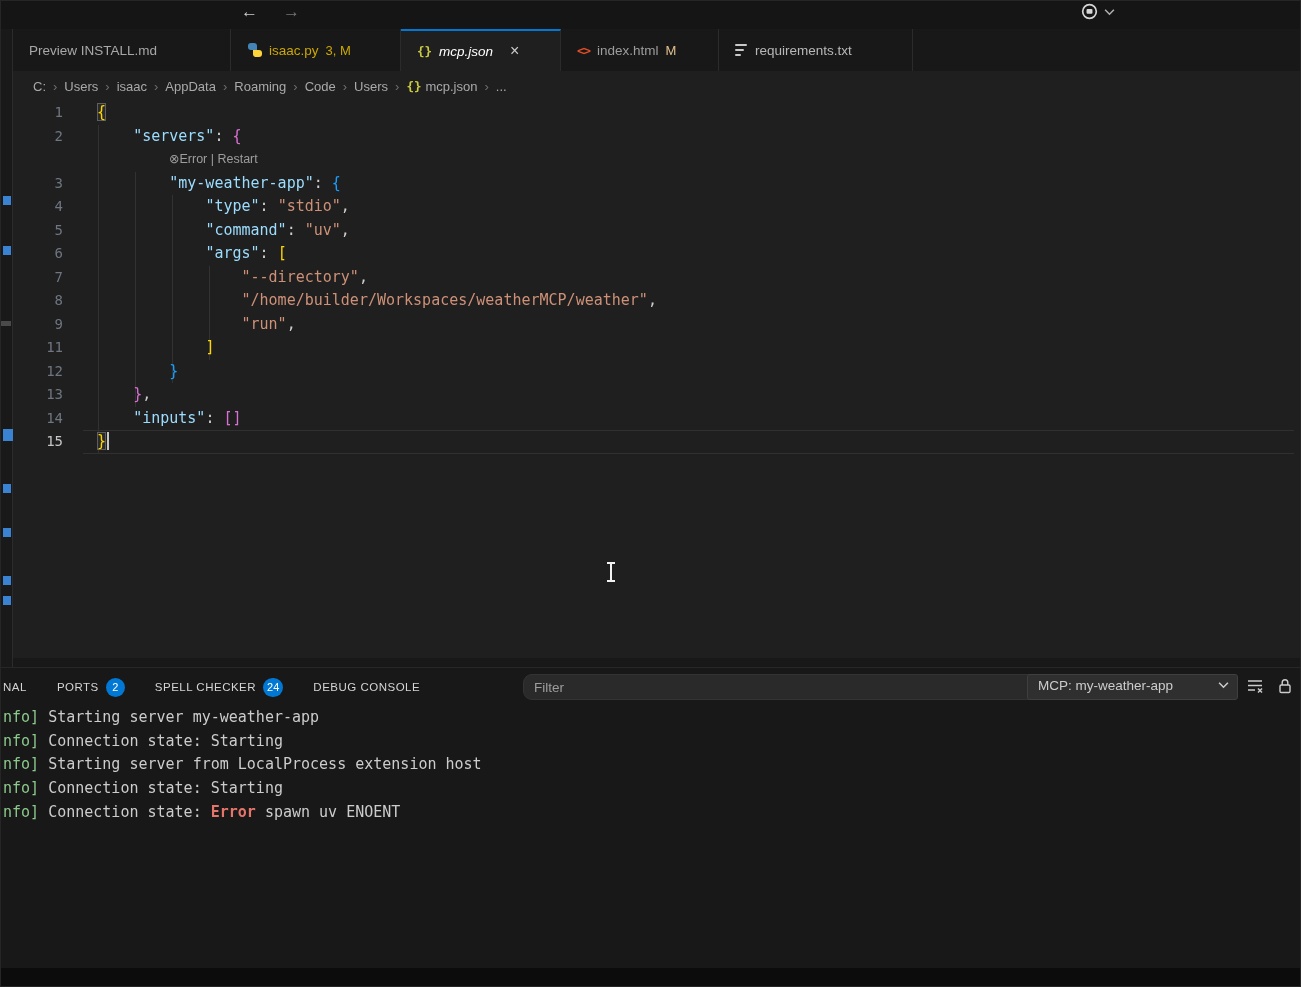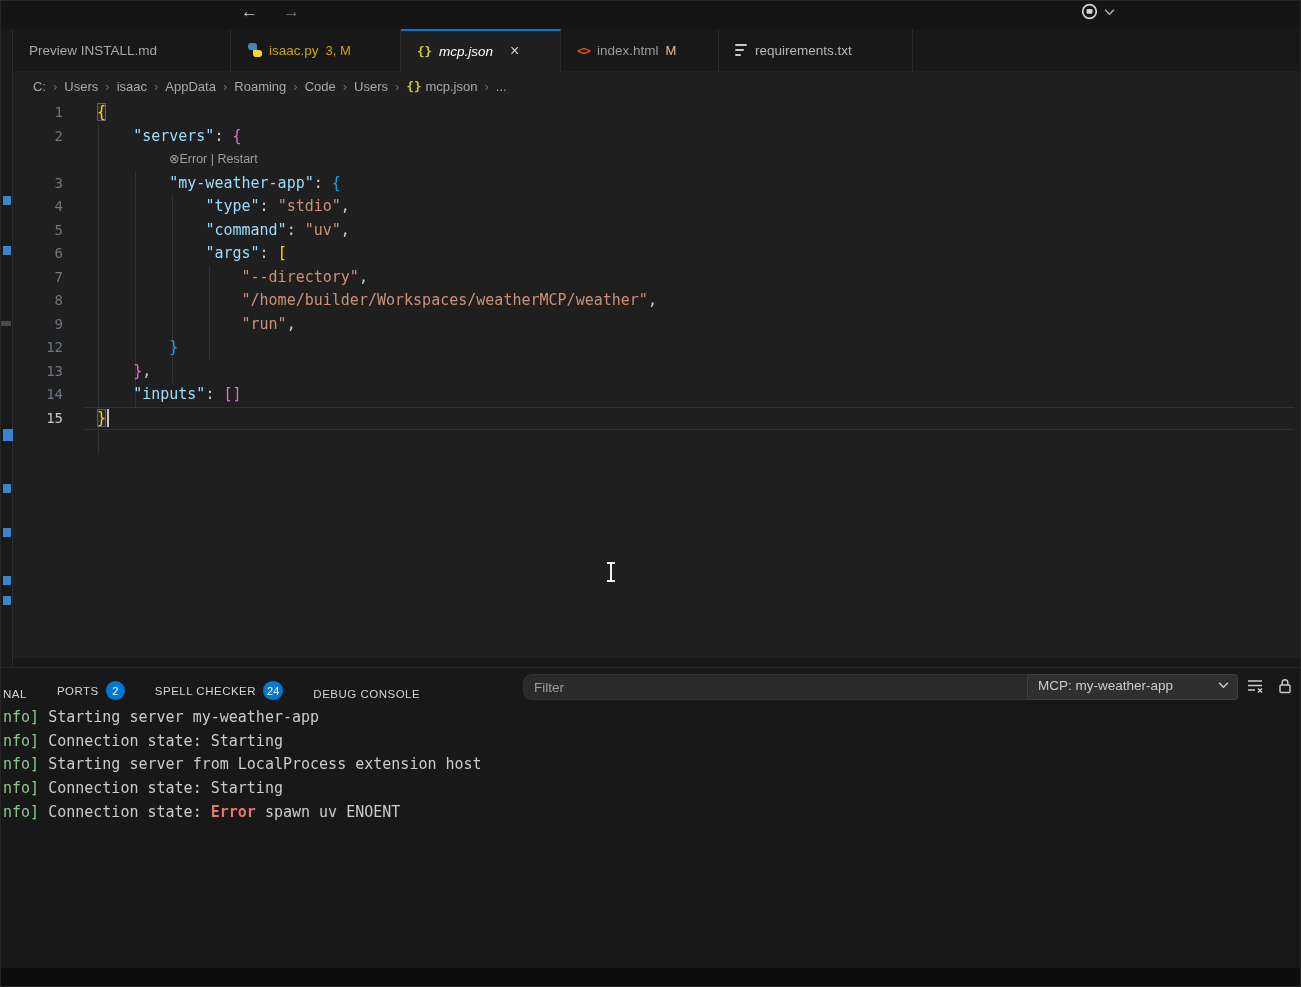--- a/index.html
+++ b/index.html
@@ -59,21 +59,21 @@
   .ibeam::before,.ibeam::after{content:"";position:absolute;left:2px;width:8px;height:2px;background:#f2f2f2}
   .ibeam::before{top:0}.ibeam::after{bottom:0}
 
   
   .left-strip{position:absolute;left:0;top:28px;width:12px;height:638px;background:#191919;border-right:1px solid #2b2b2b}
   .dot{position:absolute;left:2px;width:8px;height:9px;background:var(--dot)}
   .tick{position:absolute;left:0;top:292px;width:10px;height:5px;background:#4a4a4a}
 
   
   .panel{position:absolute;left:0;top:666px;width:1301px;height:301px;background:var(--shell-bg);border-top:1px solid #272727}
-  .panel-tabs{position:absolute;left:0;top:6px;height:26px;display:flex;align-items:flex-end}
+  .panel-tabs{position:absolute;left:0;top:6px;height:26px;display:flex;align-items:center}
   .panel-tab{display:flex;align-items:center;gap:7px;font-size:11.5px;letter-spacing:.5px;color:#d4d4d4;margin-right:30px;cursor:default;white-space:nowrap}
   .panel-tab:first-child{margin-left:2px}
   .pbadge{min-width:19px;height:19px;border-radius:10px;background:var(--badge);color:#fff;font-size:11px;display:flex;align-items:center;justify-content:center;padding:0 4px;letter-spacing:0}
   .filterbox{position:absolute;left:522px;top:6px;width:575px;height:26px;background:#2a2a2a;border:1px solid #333333;border-radius:9px;display:flex;align-items:center}
   .filterbox input{flex:1;background:transparent;border:none;outline:none;color:#cccccc;font-size:13.5px;padding:0 10px;font-family:"Liberation Sans",sans-serif}
   .filterbox input::placeholder{color:#9d9d9d}
   .funnel{margin-right:8px;flex:none}
   .channel-select{position:absolute;left:1026px;top:6px;width:211px;height:26px;background:#2f2f2f;border:1px solid #3f3f3f;border-radius:3px;display:flex;align-items:center;justify-content:space-between;padding:0 8px 4px 10px;color:#cccccc;font-size:13.5px;cursor:default}
   .picon{position:absolute;top:11px;color:#cccccc}
   .output{position:absolute;left:2px;top:38px;font-family:"DejaVu Sans Mono","Liberation Mono",monospace;font-size:15px;color:#cccccc}
@@ -160,20 +160,21 @@
         <div class="code-row"><span class="gutter">1</span><span class="code"><span class="tok-b1 bm">{</span></span></div>
         <div class="code-row"><span class="gutter">2</span><span class="code">    <span class="tok-key">"servers"</span><span class="tok-pun">: </span><span class="tok-b2">{</span></span></div>
         <div class="code-row"><span class="gutter"></span><span class="code codelens" style="padding-left: 72px; text-align: right;"><span>⊗</span><a>Error</a><span> | </span><a>Restart</a></span></div>
         <div class="code-row"><span class="gutter">3</span><span class="code">        <span class="tok-key">"my-weather-app"</span><span class="tok-pun">: </span><span class="tok-b3">{</span></span></div>
         <div class="code-row"><span class="gutter">4</span><span class="code">            <span class="tok-key">"type"</span><span class="tok-pun">: </span><span class="tok-str">"stdio"</span><span class="tok-pun">,</span></span></div>
         <div class="code-row"><span class="gutter">5</span><span class="code">            <span class="tok-key">"command"</span><span class="tok-pun">: </span><span class="tok-str">"uv"</span><span class="tok-pun">,</span></span></div>
         <div class="code-row"><span class="gutter">6</span><span class="code">            <span class="tok-key">"args"</span><span class="tok-pun">: </span><span class="tok-b1">[</span></span></div>
         <div class="code-row"><span class="gutter">7</span><span class="code">                <span class="tok-str">"--directory"</span><span class="tok-pun">,</span></span></div>
         <div class="code-row"><span class="gutter">8</span><span class="code">                <span class="tok-str">"/home/builder/Workspaces/weatherMCP/weather"</span><span class="tok-pun">,</span></span></div>
         <div class="code-row"><span class="gutter">9</span><span class="code">                <span class="tok-str">"run"</span><span class="tok-pun">,</span></span></div>
+        <div class="code-row"><span class="gutter">11</span><span class="code">            <span class="tok-b1">]</span></span></div>
         <div class="code-row"><span class="gutter">12</span><span class="code">        <span class="tok-b3">}</span></span></div>
         <div class="code-row"><span class="gutter">13</span><span class="code">    <span class="tok-b2">}</span><span class="tok-pun">,</span></span></div>
         <div class="code-row"><span class="gutter">14</span><span class="code">    <span class="tok-key">"inputs"</span><span class="tok-pun">: </span><span class="tok-b2">[]</span></span></div>
         <div class="code-row current"><span class="gutter">15</span><span class="code"><span class="tok-b1 bm">}</span><span class="cursor"></span></span></div>
       </div>
   </div>
 
   <div class="ibeam"></div>
 
   <div class="left-strip">

